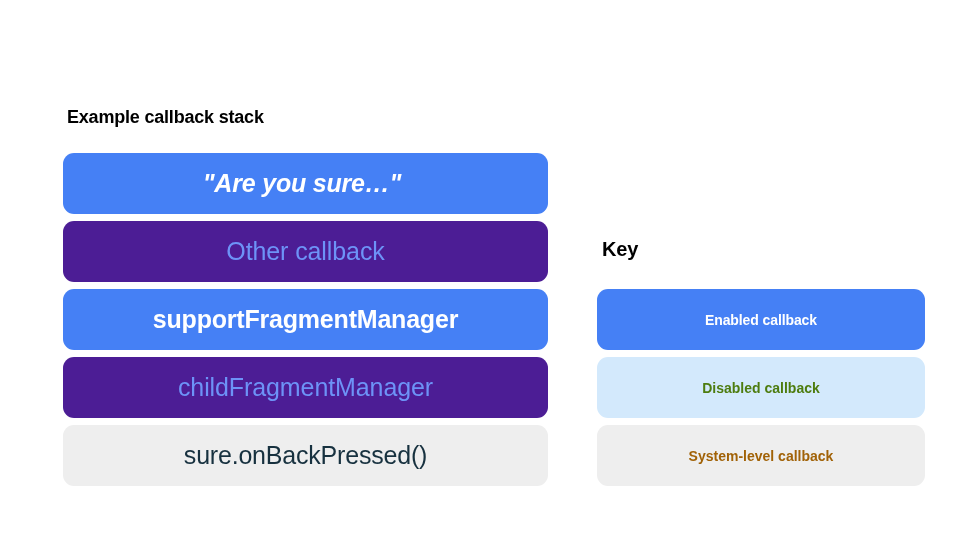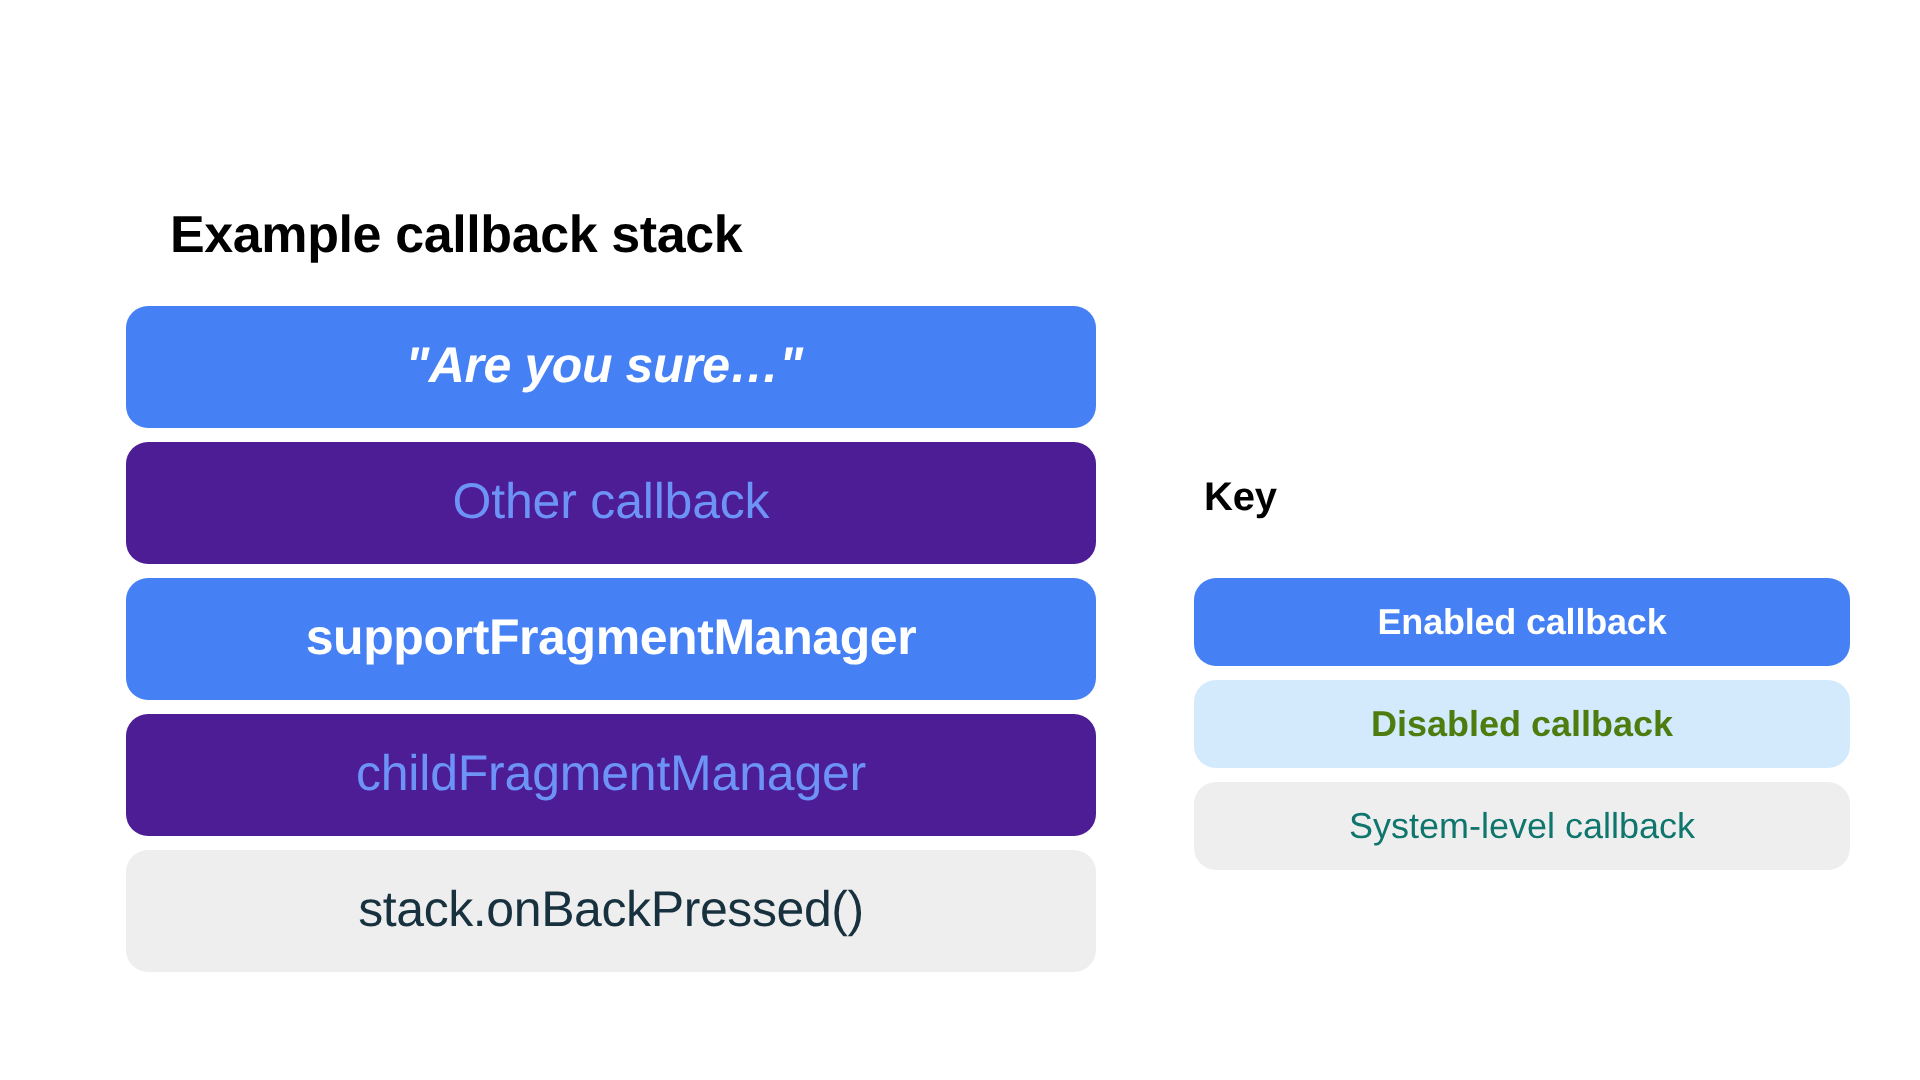--- a/index.html
+++ b/index.html
@@ -22,26 +22,26 @@
   }
 
   
   .stack-panel {
     position: absolute;
     left: 63px;
     top: 100px;
     width: 485px;
   }
   .stack-title {
-    font-size: 26px;
+    font-size: 18px;
     font-weight: 700;
     letter-spacing: -0.2px;
     color: #000000;
     line-height: 34px;
-    margin: 0 0 19px 22px;
+    margin: 0 0 19px 4px;
     white-space: nowrap;
   }
   .stack-list {
     display: flex;
     flex-direction: column;
     gap: 7px;
   }
 
   .block {
     box-sizing: border-box;
@@ -100,44 +100,44 @@
     letter-spacing: -0.1px;
   }
   .key-list {
     display: flex;
     flex-direction: column;
     gap: 7px;
   }
   .key-block {
     box-sizing: border-box;
     width: 100%;
-    height: 44px;
+    height: 61px;
     border-radius: 11px;
     display: flex;
     align-items: center;
     justify-content: center;
     text-align: center;
     white-space: nowrap;
-    font-size: 18px;
+    font-size: 14px;
   }
   .key-block.enabled {
     background: #4580f5;
     color: #ffffff;
     font-weight: 700;
     letter-spacing: -0.1px;
   }
   .key-block.disabled {
     background: #d3e9fc;
     color: #4d7c0f;
     font-weight: 700;
   }
   .key-block.system {
     background: #eeeeee;
-    color: #0f766e;
-    font-weight: 400;
+    color: #a16207;
+    font-weight: 700;
   }
 </style>
 </head>
 <body>
 
 <div id="canvas">
 
   <section class="stack-panel">
     <h1 class="stack-title">Example callback stack</h1>
 
@@ -153,21 +153,21 @@
 
       <div class="block enabled">
         <span>supportFragmentManager</span>
       </div>
 
       <div class="block disabled">
         <span>childFragmentManager</span>
       </div>
 
       <div class="block system">
-        <span>stack.onBackPressed()</span>
+        <span>sure.onBackPressed()</span>
       </div>
 
     </div>
   </section>
 
   <section class="key-panel">
     <h2 class="key-title">Key</h2>
 
     <div class="key-list">
 

